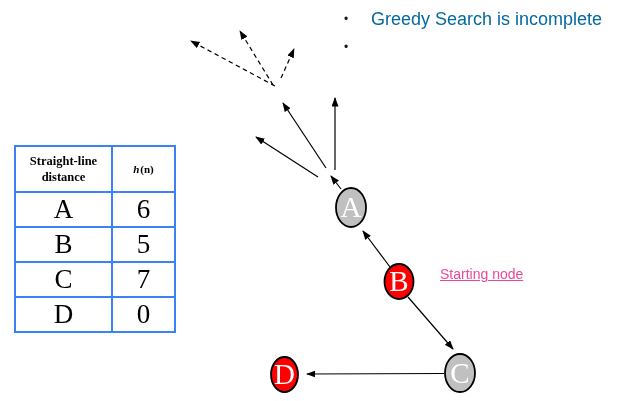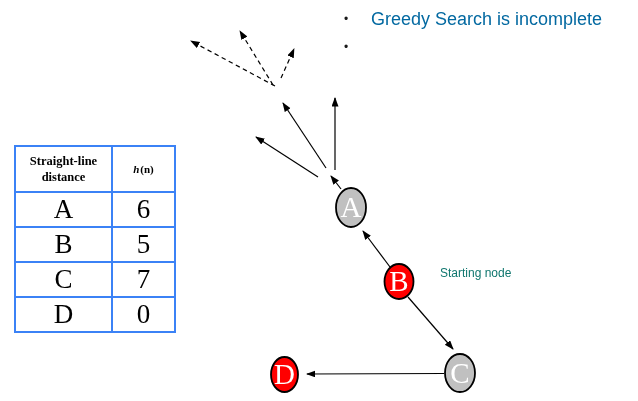--- a/index.html
+++ b/index.html
@@ -39,21 +39,21 @@
   .diagram-svg { position:absolute; left:0; top:0; }
   .node-letter {
     font-family:"Liberation Serif", serif; font-size:29px; fill:#ffffff;
     text-anchor:middle;
   }
   .edge { stroke:#000; stroke-width:1.2px; fill:none; }
   .edge-dashed { stroke-dasharray:4.5 3.5; }
   .node-shape { stroke:#000; stroke-width:1.8px; }
 
   .node-label {
-    position:absolute; font-size:12px; color:#0f766e; white-space:nowrap;
+    position:absolute; font-size:14px; color:#ec4899; white-space:nowrap;text-decoration:underline;
   }
   .label-starting { left:440px; top:266px; }
   .label-target  { left:175px; top:363px; }
 </style>
 </head>
 <body>
 
 <div class="slide">
 
   <div class="bullets">

